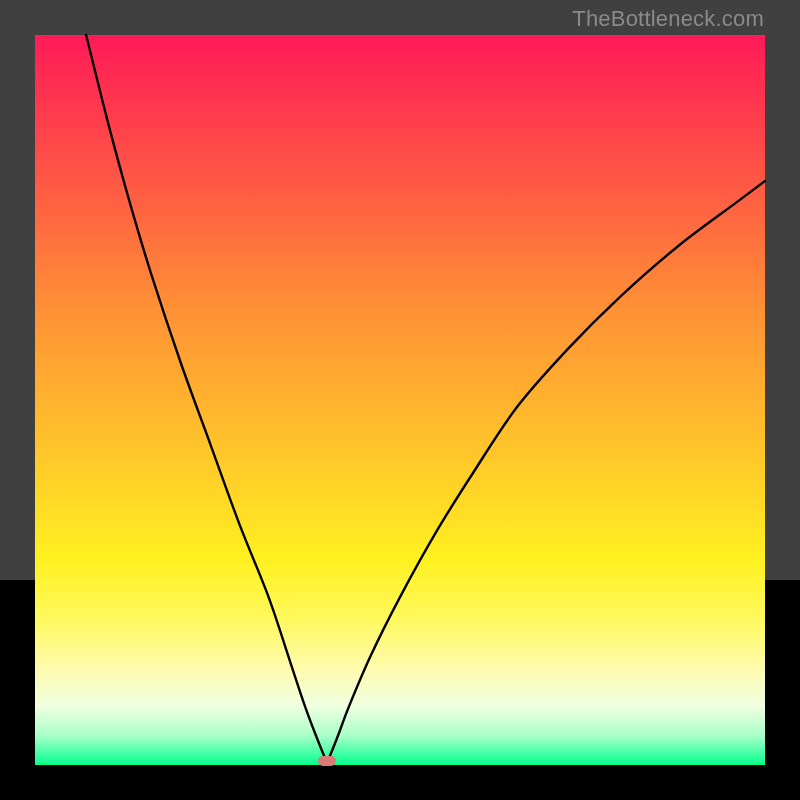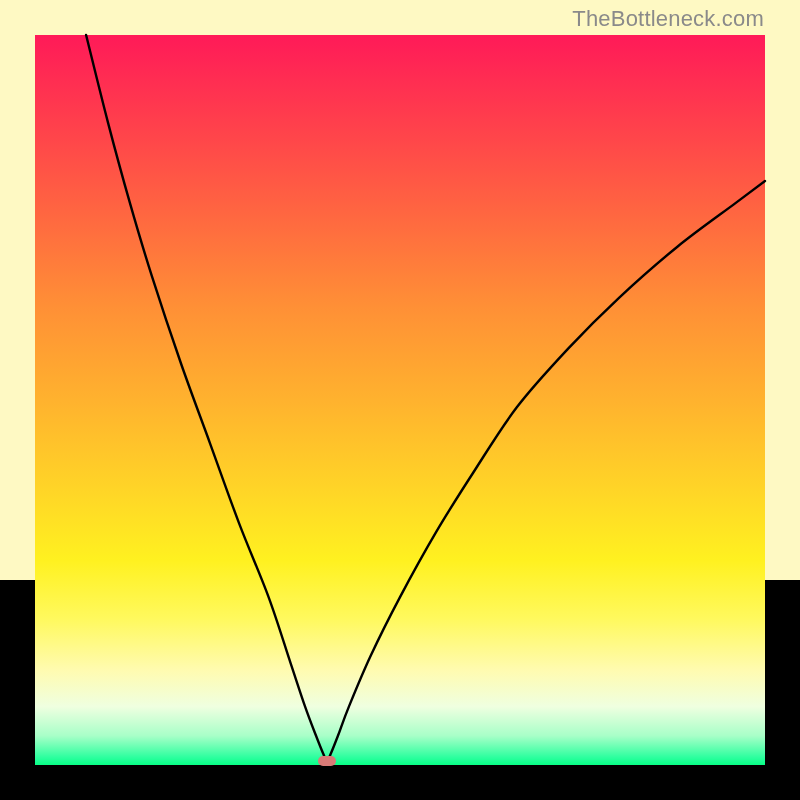--- a/index.html
+++ b/index.html
@@ -8,21 +8,21 @@
     width: 800px;
     height: 800px;
     overflow: hidden;
     background: #000;
     font-family: Arial, Helvetica, sans-serif;
   }
   .frame {
     position: relative;
     width: 800px;
     height: 580px;
-    background: #fef9c3;
+    background: #404040;
   }
   .plot-area {
     position: absolute;
     left: 35px;
     top: 35px;
     width: 730px;
     height: 730px;
     background: linear-gradient(to bottom,
       #ff1a58 0%,
       #ff3f4c 12%,

